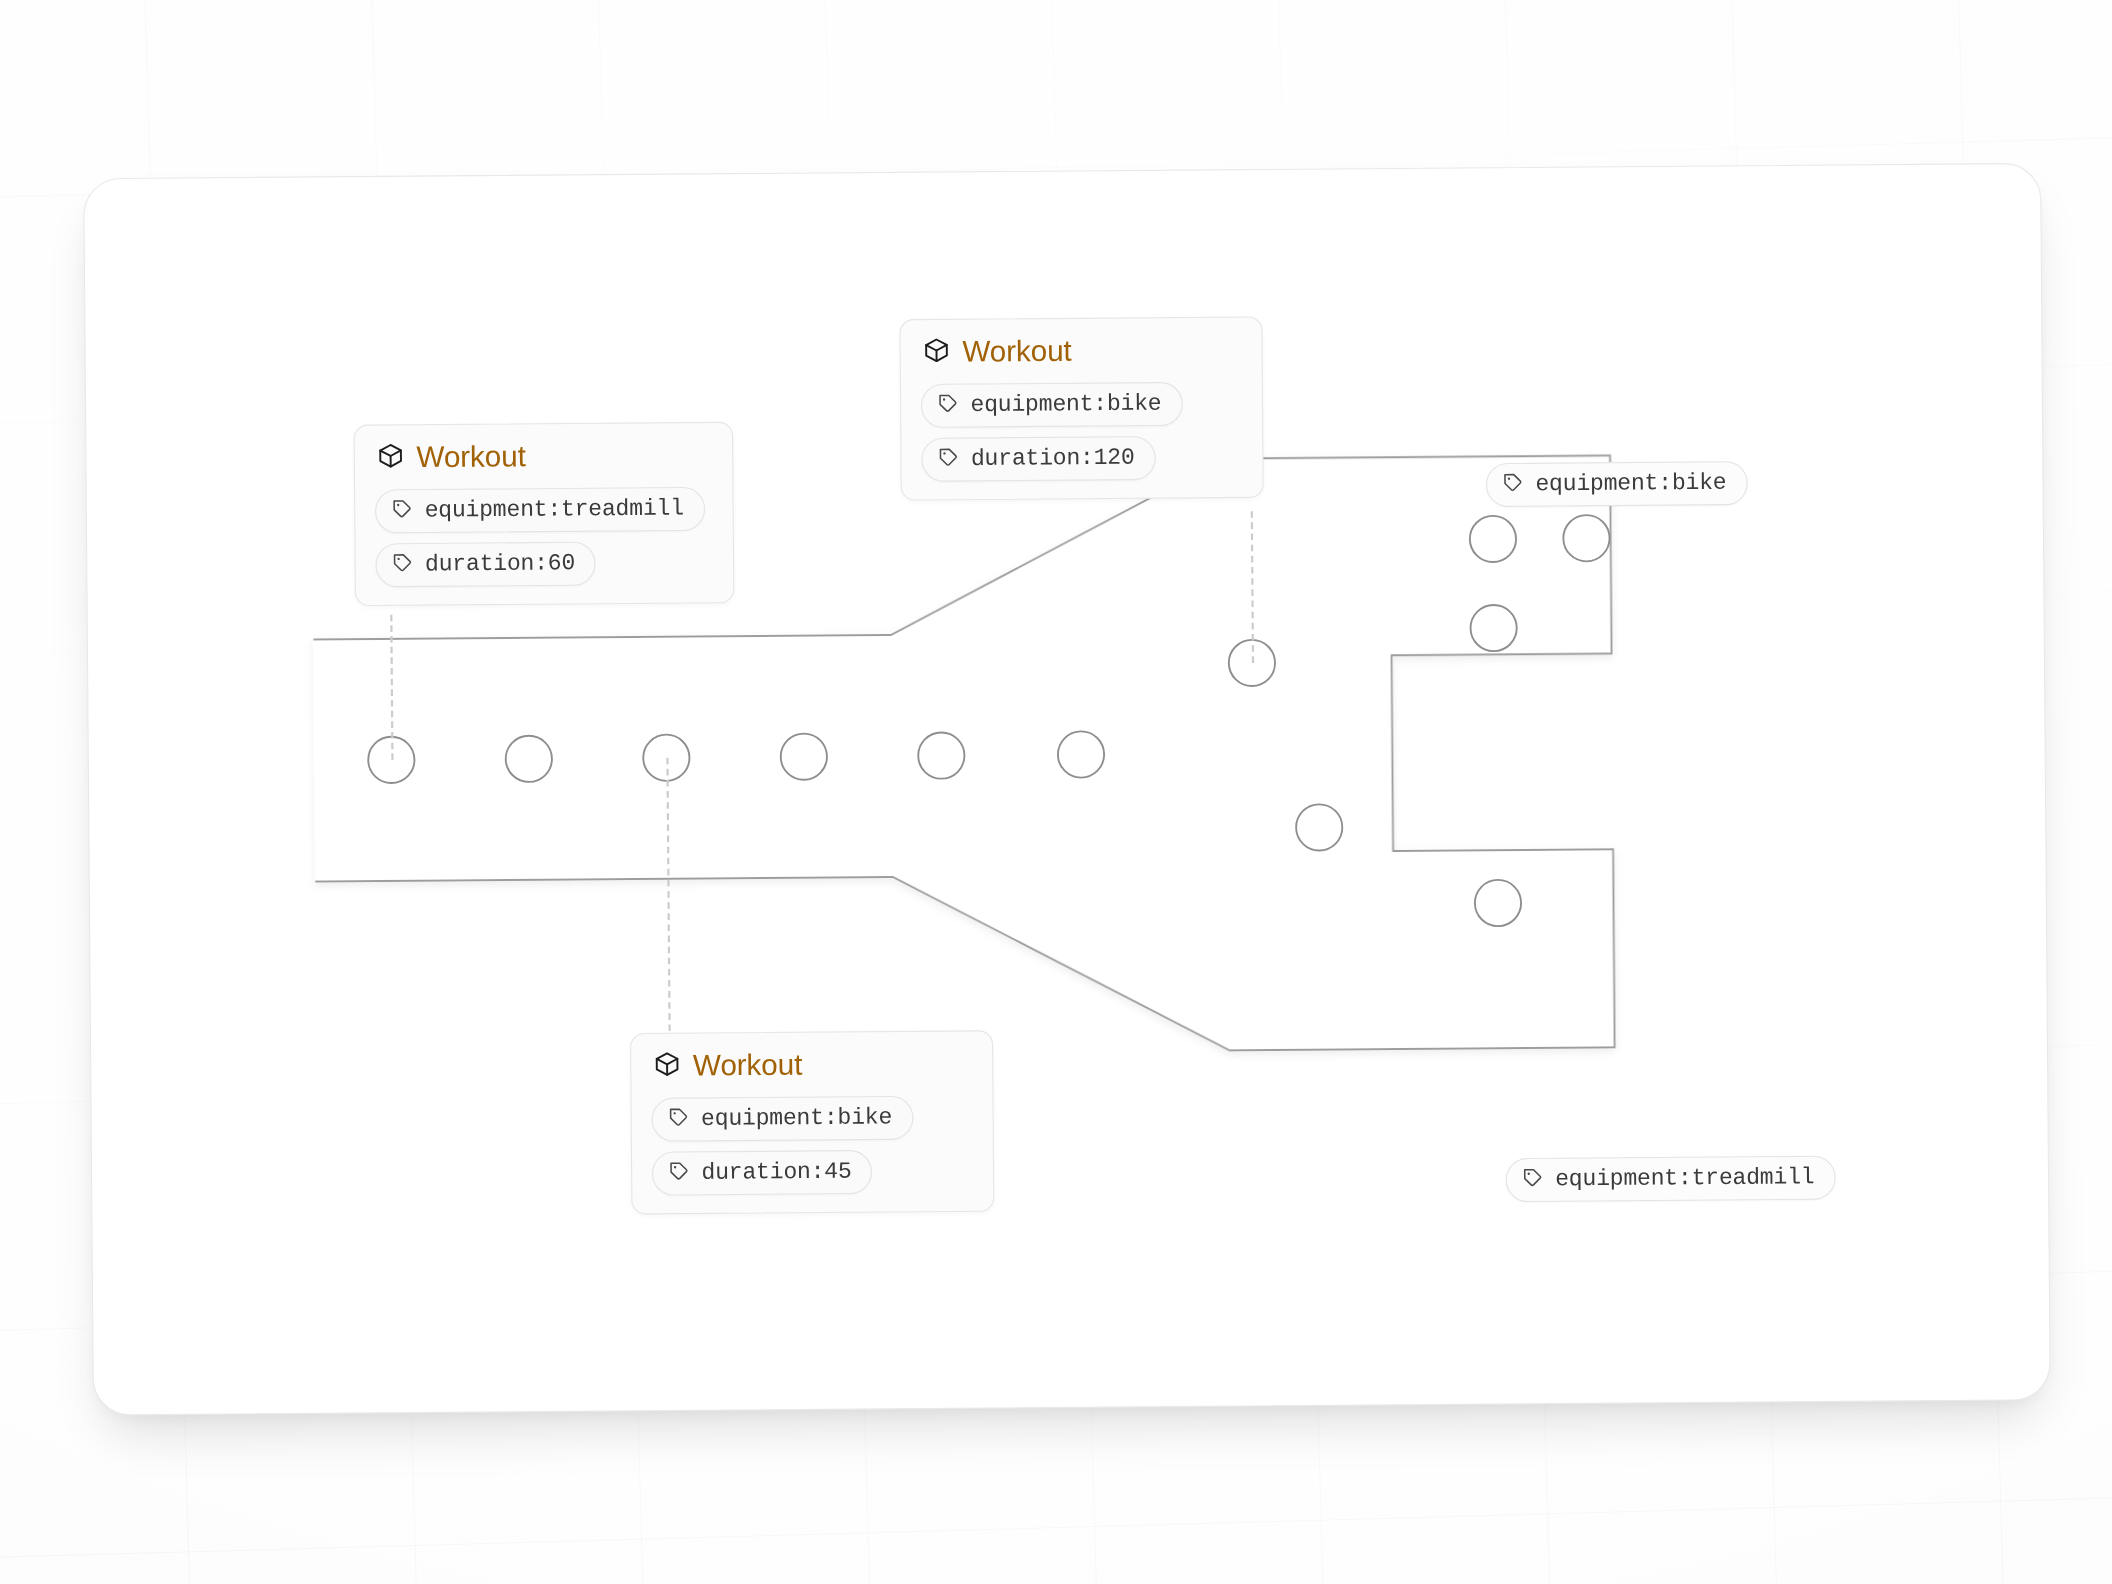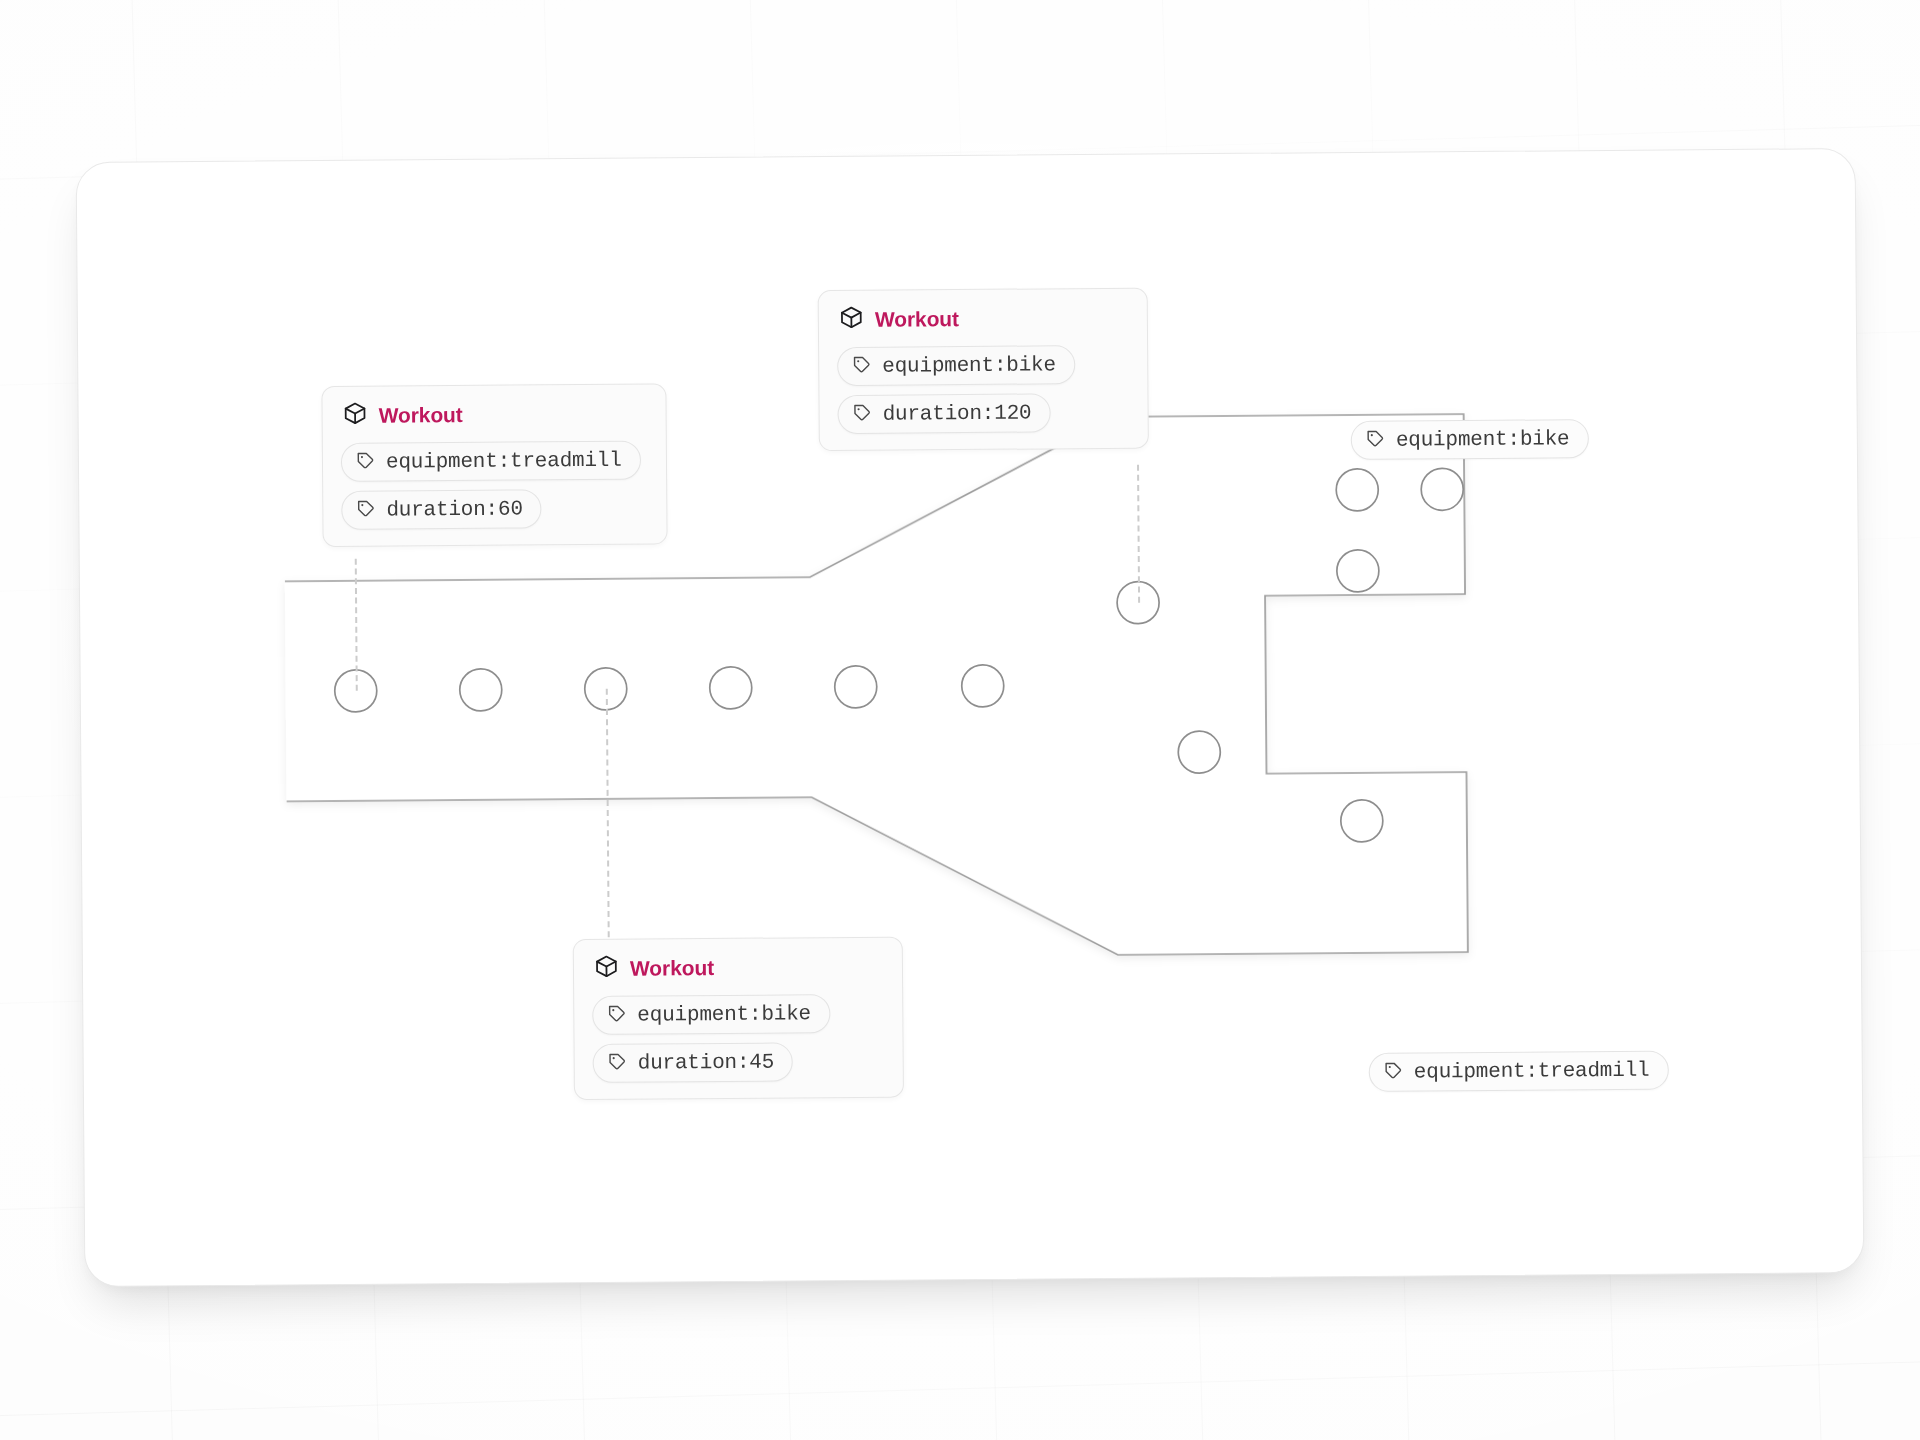--- a/index.html
+++ b/index.html
@@ -78,23 +78,23 @@
     box-shadow: 0 2px 5px rgba(0,0,0,0.035);
   }
   .card-header {
     display: flex;
     align-items: center;
     gap: 11px;
     margin-bottom: 13px;
     padding-left: 2px;
   }
   .card-title {
-    font-size: 21px;
-    font-weight: 700;
-    color: #be185d;
+    font-size: 27px;
+    font-weight: 400;
+    color: #a16207;
     letter-spacing: -0.1px;
     white-space: nowrap;
   }
   .cube-icon { flex: 0 0 auto; display: block; }
 
   .tag-list { display: flex; flex-direction: column; gap: 9px; align-items: flex-start; }
 
   .tag-chip {
     display: inline-flex;
     align-items: center;

